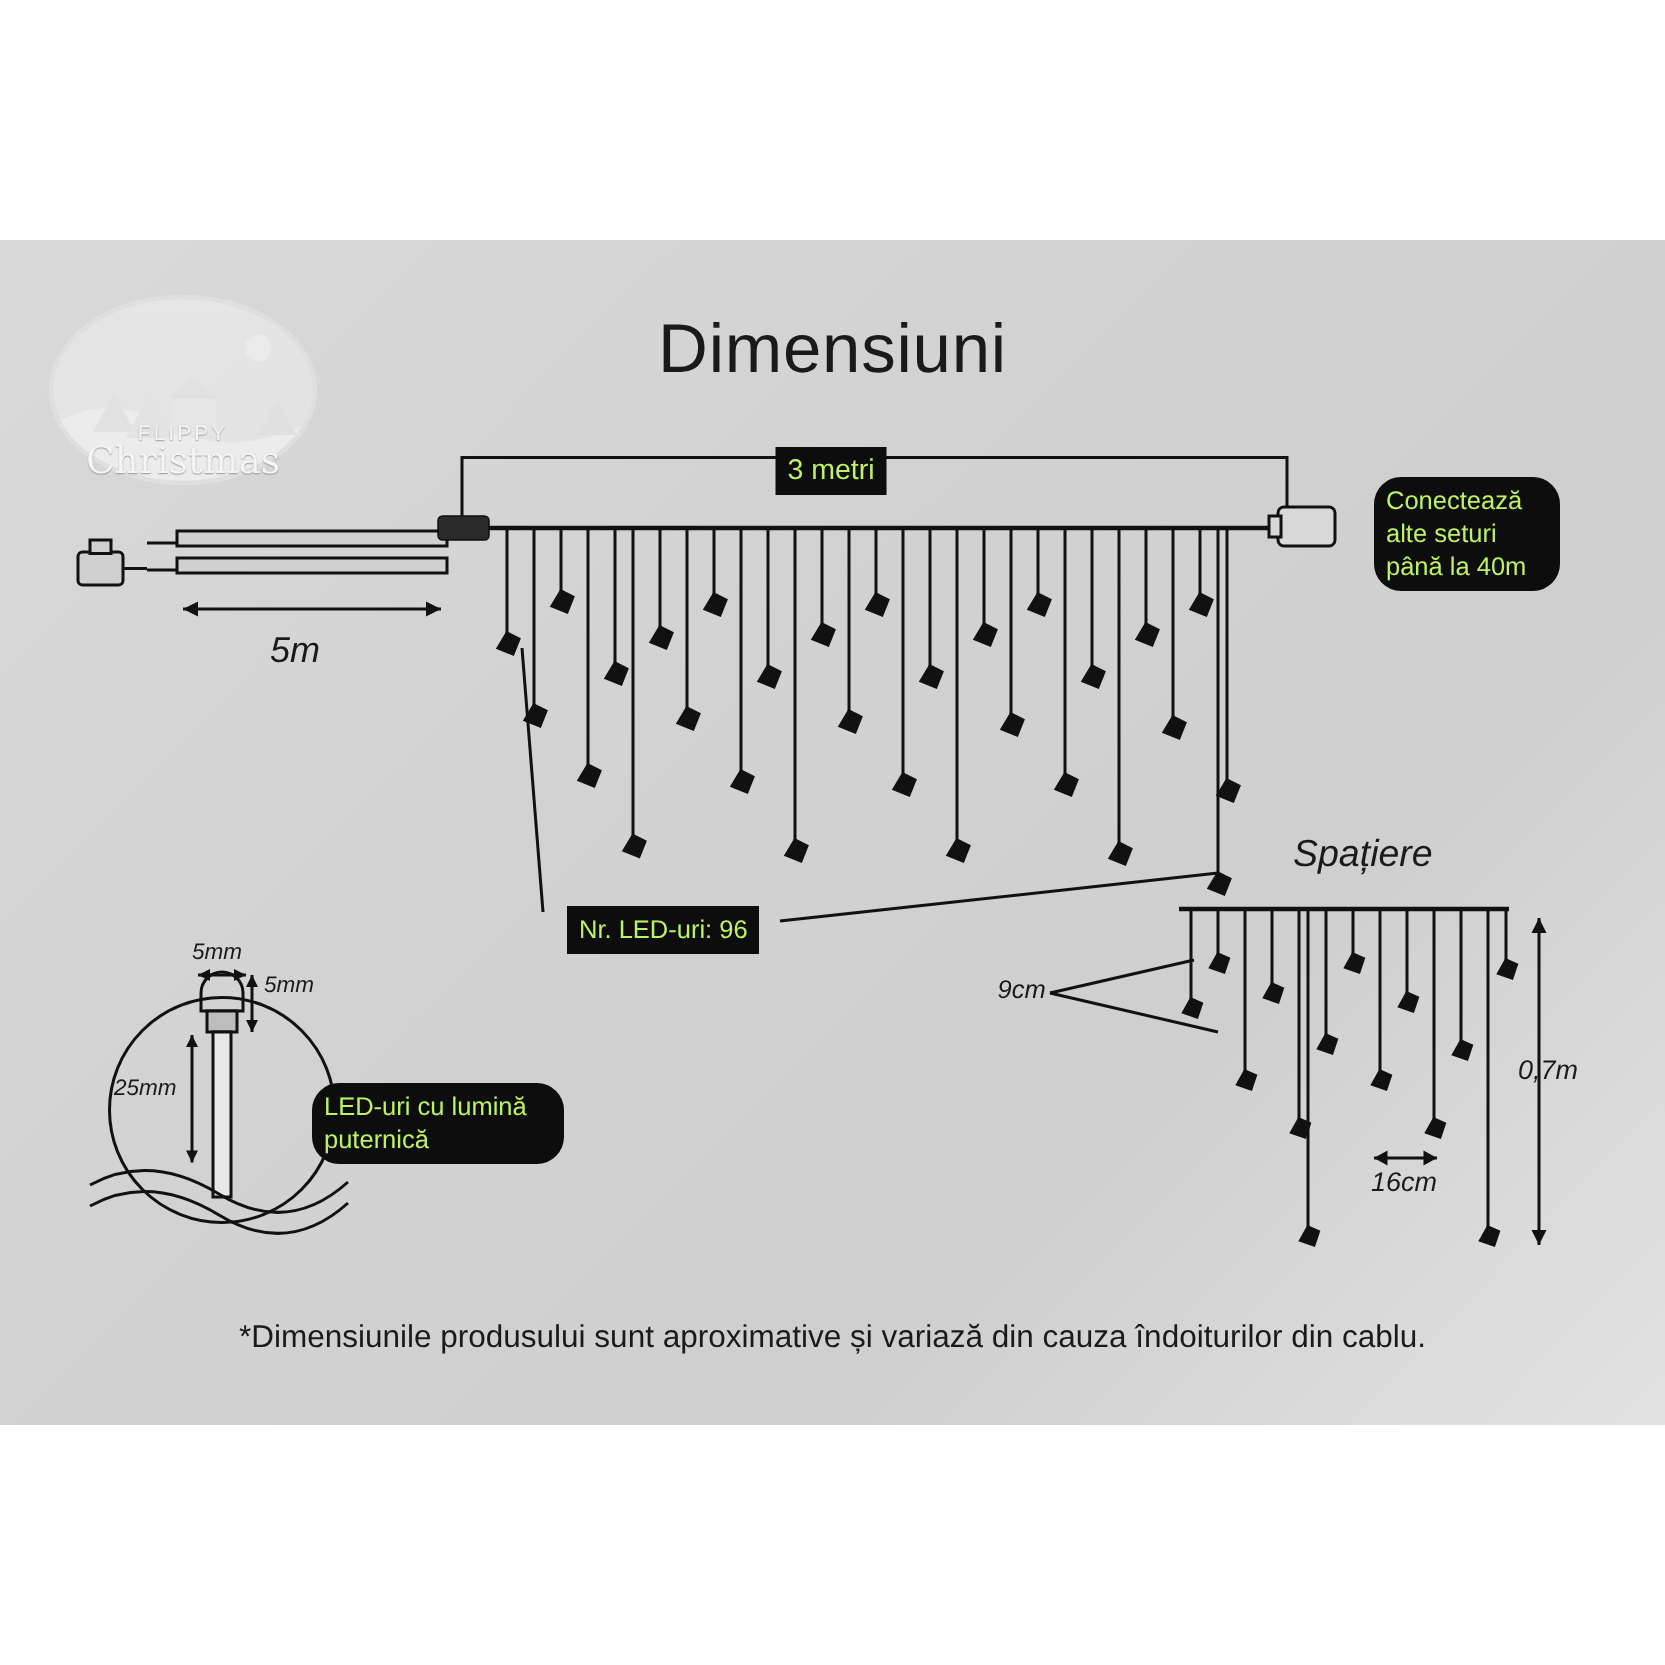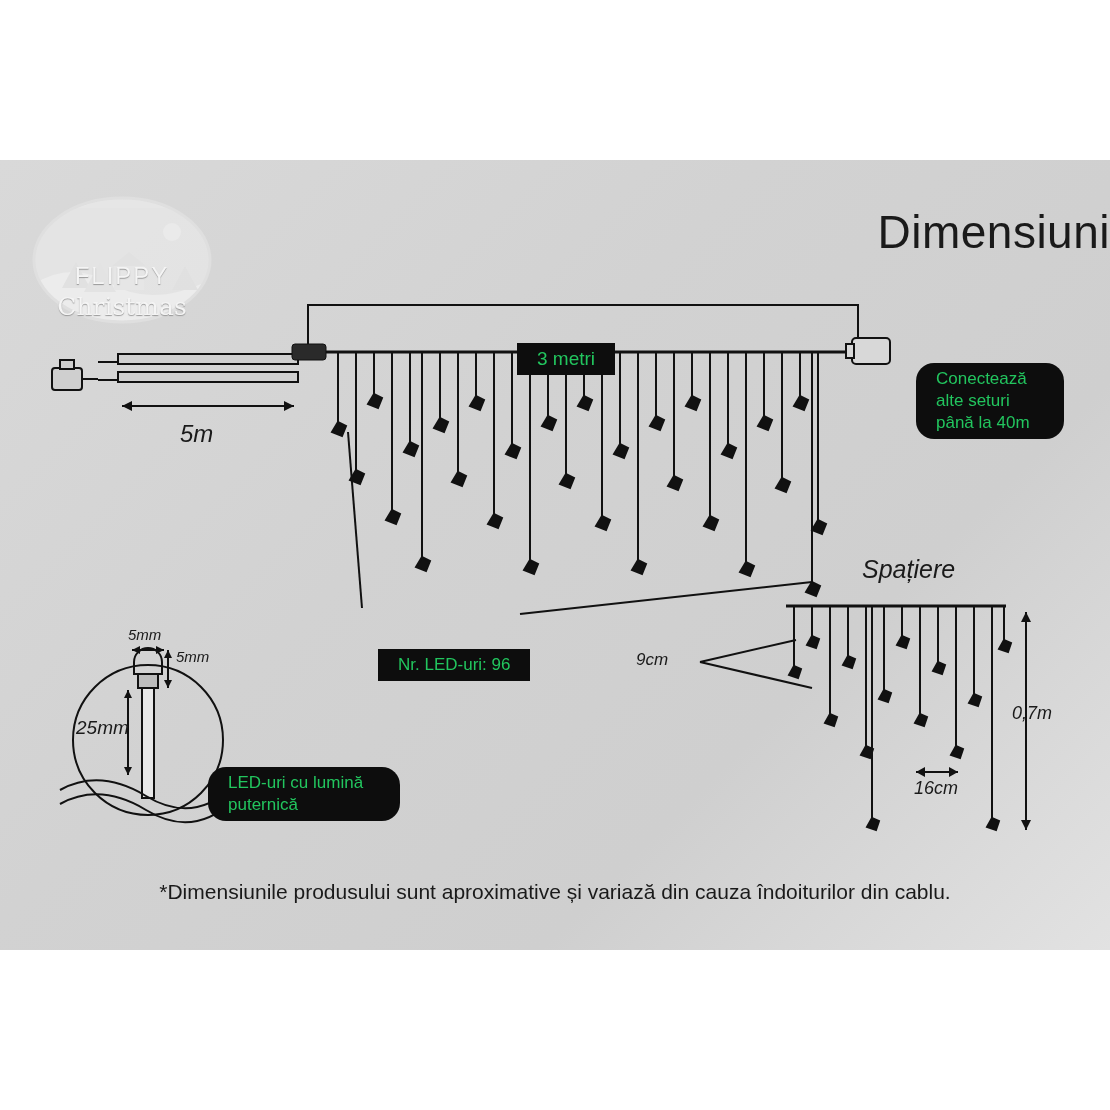--- a/index.html
+++ b/index.html
@@ -11,45 +11,45 @@
   }
   #stage{position:relative;width:1110px;height:1110px;}
 
   
   .panel{
     position:absolute;left:0;top:160px;width:1110px;height:790px;
     background:linear-gradient(135deg,#d9d9d9 0%,#d2d2d2 40%,#cfcfcf 70%,#e2e2e2 100%);
   }
 
   .title{
-    position:absolute;left:0;top:205px;width:1110px;text-align:right;
+    position:absolute;left:0;top:205px;width:1110px;text-align:center;
     font-size:46px;color:#1a1a1a;letter-spacing:0.5px;
   }
 
   
   .logo{
     position:absolute;left:22px;top:188px;width:200px;height:160px;
     opacity:.75;
   }
   .logo .l1{
-    position:absolute;left:0;top:74px;width:200px;text-align:center;
-    font-size:24px;letter-spacing:2px;color:#ffffff;
+    position:absolute;left:0;top:92px;width:200px;text-align:center;
+    font-size:14px;letter-spacing:2px;color:#ffffff;
     text-shadow:0 1px 1px rgba(120,120,120,.9);
   }
   .logo .l2{
     position:absolute;left:0;top:104px;width:200px;text-align:center;
     font-size:25px;color:#ffffff;
     font-family:"DejaVu Serif", serif;
     text-shadow:0 1px 1px rgba(120,120,120,.9);
   }
 
   
   .lbl{
-    position:absolute;background:#0d0d0d;color:#22c55e;
-    font-size:17px;line-height:22px;padding:5px 20px;white-space:pre-line;margin-top:45px;
+    position:absolute;background:#0d0d0d;color:#bef264;
+    font-size:17px;line-height:22px;padding:5px 8px;white-space:pre-line;
   }
   .lbl.big{font-size:19px;}
 
   
   .txt{position:absolute;color:#1a1a1a;font-style:italic;}
 
   .note{
     position:absolute;left:0;top:880px;width:1110px;text-align:center;
     font-size:21px;color:#1a1a1a;
   }
@@ -283,26 +283,26 @@
 
   <div class="txt" style="left:180px;top:420px;font-size:24px;">5m</div>
 
   <div class="lbl" style="left:916px;top:318px;width:108px;border-radius:18px;">Conectează
 alte seturi
 până la 40m</div>
 
   <div class="lbl" style="left:378px;top:604px;">Nr. LED-uri: 96</div>
 
   <div class="txt" style="left:862px;top:555px;font-size:25px;">Spațiere</div>
-  <div class="txt" style="left:636px;top:650px;font-size:17px;">9cm</div>
+  <div class="txt" style="left:665px;top:650px;font-size:17px;">9cm</div>
   <div class="txt" style="left:914px;top:778px;font-size:18px;">16cm</div>
   <div class="txt" style="left:1012px;top:703px;font-size:18px;">0,7m</div>
 
   <div class="txt" style="left:128px;top:626px;font-size:15px;">5mm</div>
   <div class="txt" style="left:176px;top:648px;font-size:15px;">5mm</div>
-  <div class="txt" style="left:76px;top:717px;font-size:19px;">25mm</div>
+  <div class="txt" style="left:76px;top:717px;font-size:15px;">25mm</div>
 
   <div class="lbl" style="left:208px;top:722px;width:152px;border-radius:18px;">LED-uri cu lumină
 puternică</div>
 
   <div class="note">*Dimensiunile produsului sunt aproximative și variază din cauza îndoiturilor din cablu.</div>
 
 </div>
 
 </body></html>

